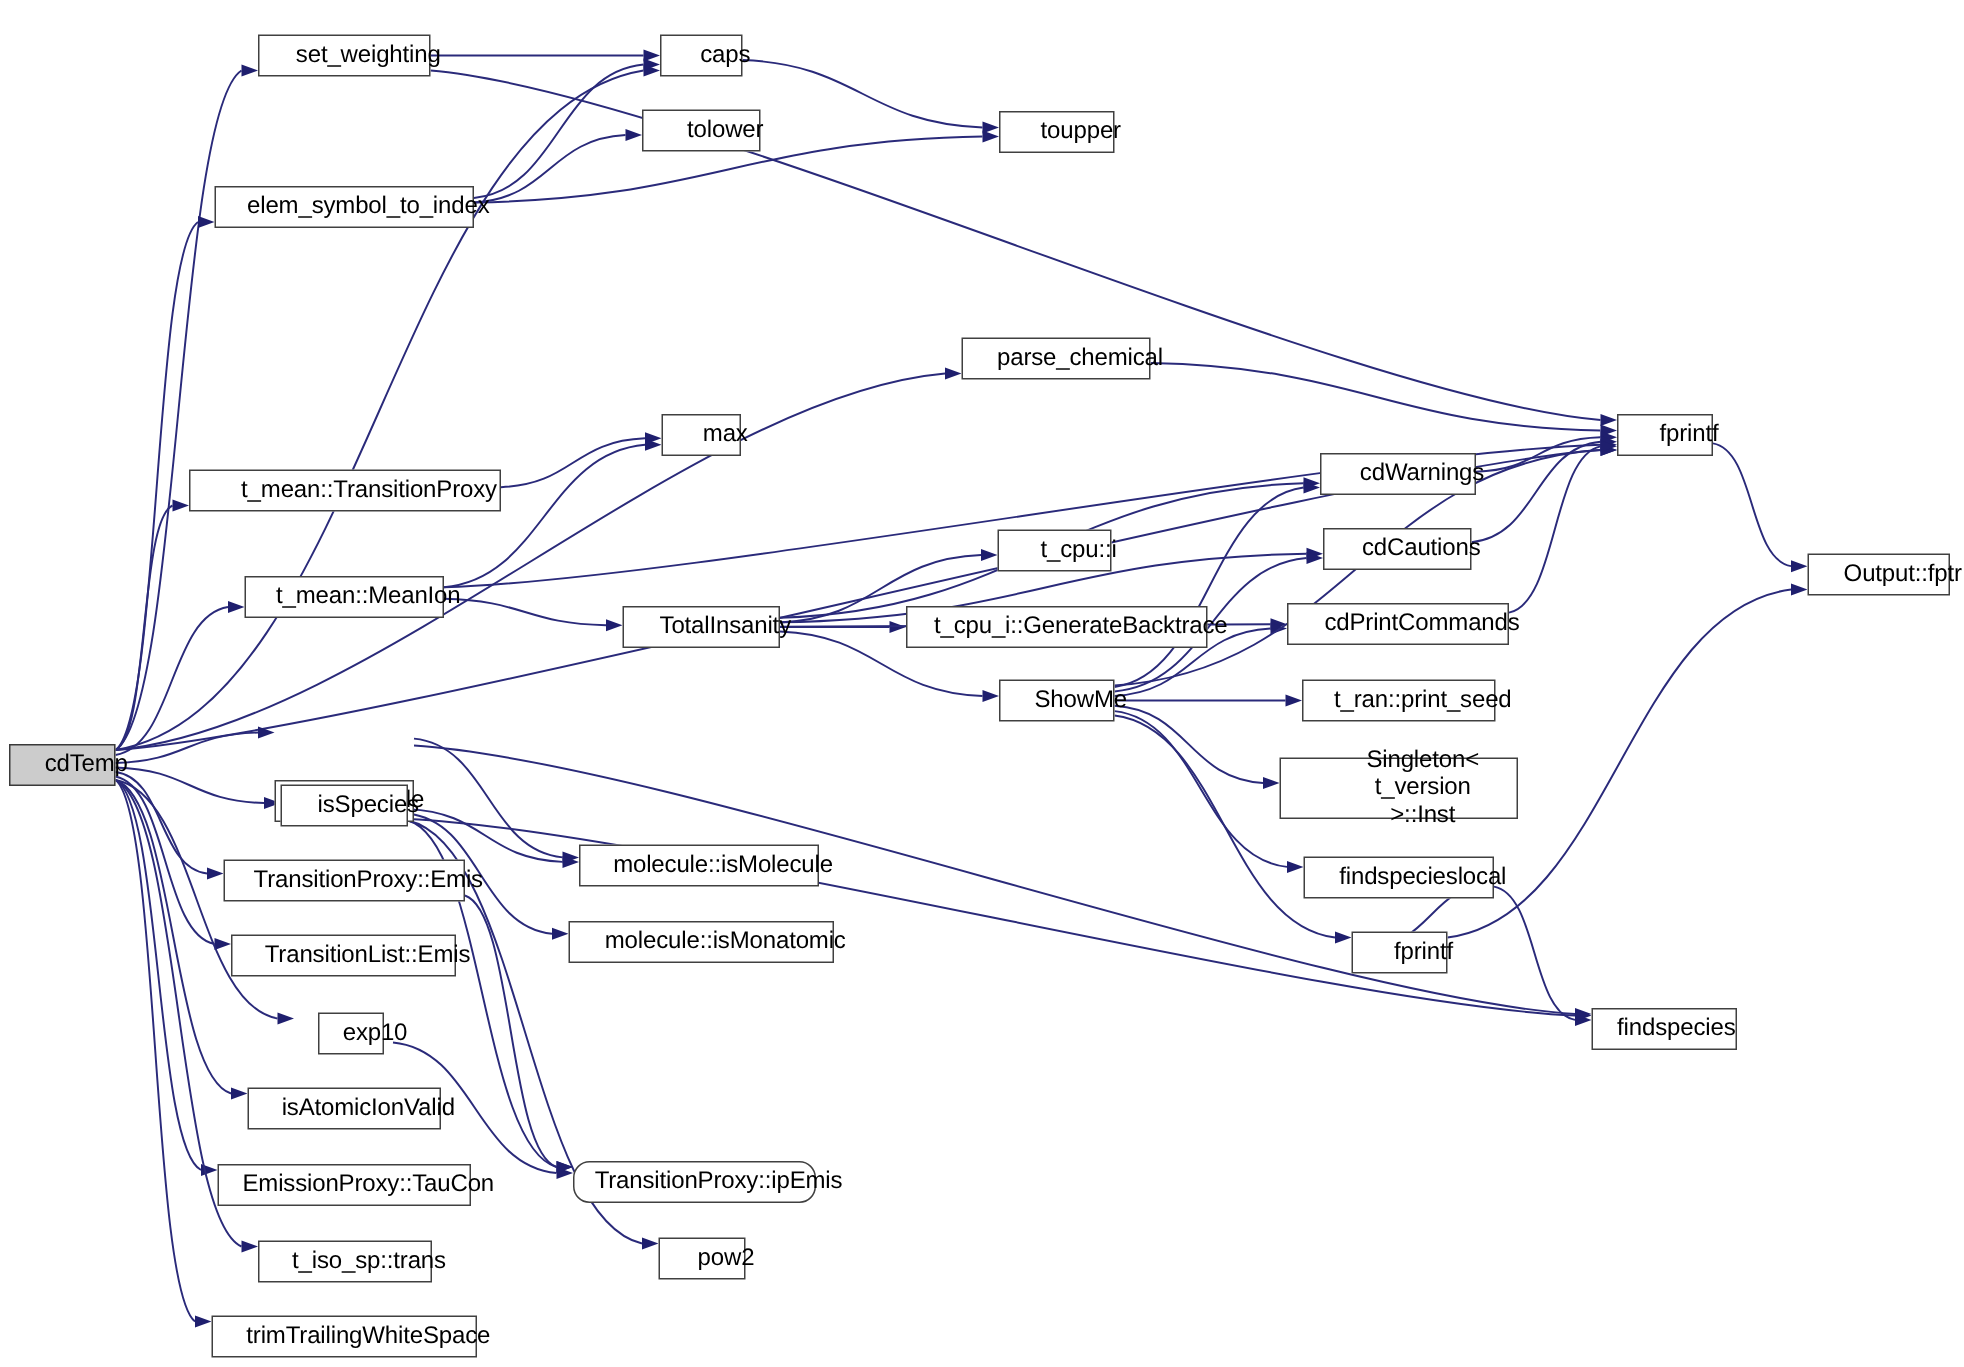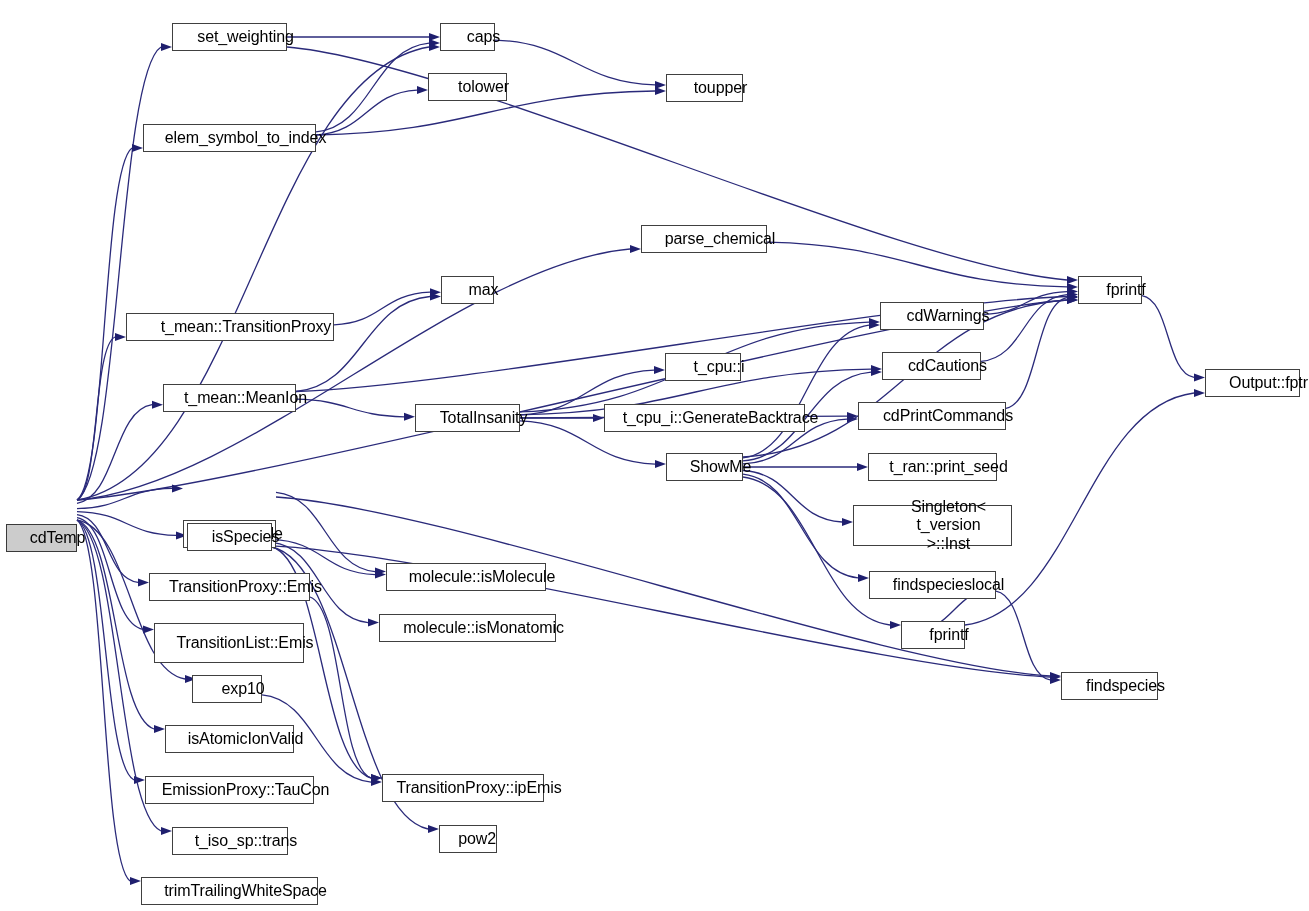--- a/index.html
+++ b/index.html
@@ -172,21 +172,21 @@
       <path class="edge-path" d="M 272 547 C 321.5 560.86, 321.5 764.14, 371 778"></path>
       <polygon class="arrow-head" points="382,778 371,774 371,782"></polygon>
       <path class="edge-path" d="M 272 547 C 347.15 563.92, 352.85 812.08, 428 829"></path>
       <polygon class="arrow-head" points="439,829 428,825 428,833"></polygon>
       <path class="edge-path" d="M 310 597 C 342.4 607.86, 338.6 767.14, 371 778"></path>
       <polygon class="arrow-head" points="382,778 371,774 371,782"></polygon>
       <path class="edge-path" d="M 262 694.94 C 316 700.1672000000001, 317 776.8327999999999, 371 782.06"></path>
       <polygon class="arrow-head" points="382,782.06 371,778.06 371,786.06"></polygon>
     </svg>
   <div id="node-layer">
-      <div class="node root" style="left: 6px; top: 496px; width: 71px; height: 28px; margin-top: 28px;"><span>cdTemp</span></div>
+      <div class="node root" style="left: 6px; top: 496px; width: 71px; height: 28px;"><span>cdTemp</span></div>
       <div class="node" style="left: 172px; top: 23px; width: 115px; height: 28px;"><span>set_weighting</span></div>
       <div class="node" style="left: 440px; top: 23px; width: 55px; height: 28px;"><span>caps</span></div>
       <div class="node" style="left: 428px; top: 73px; width: 79px; height: 28px;"><span>tolower</span></div>
       <div class="node" style="left: 666px; top: 74px; width: 77px; height: 28px;"><span>toupper</span></div>
       <div class="node" style="left: 143px; top: 124px; width: 173px; height: 28px;"><span>elem_symbol_to_index</span></div>
       <div class="node" style="left: 641px; top: 225px; width: 126px; height: 28px;"><span>parse_chemical</span></div>
       <div class="node" style="left: 441px; top: 276px; width: 53px; height: 28px;"><span>max</span></div>
       <div class="node" style="left: 1078px; top: 276px; width: 64px; height: 28px;"><span>fprintf</span></div>
       <div class="node" style="left: 126px; top: 313px; width: 208px; height: 28px;"><span>t_mean::TransitionProxy</span></div>
       <div class="node" style="left: 880px; top: 302px; width: 104px; height: 28px;"><span>cdWarnings</span></div>
@@ -199,25 +199,25 @@
       <div class="node" style="left: 604px; top: 404px; width: 201px; height: 28px;"><span>t_cpu_i::GenerateBacktrace</span></div>
       <div class="node" style="left: 666px; top: 453px; width: 77px; height: 28px;"><span>ShowMe</span></div>
       <div class="node" style="left: 868px; top: 453px; width: 129px; height: 28px;"><span>t_ran::print_seed</span></div>
       <div class="node" style="left: 183px; top: 473px; width: 93px; height: 28px; margin-top: 47px;"><span>isMolecule</span></div>
       <div class="node two-line" style="left: 853px; top: 505px; width: 159px; height: 41px;"><span>Singleton&lt; t_version
 &gt;::Inst</span></div>
       <div class="node" style="left: 187px; top: 523px; width: 85px; height: 28px;"><span>isSpecies</span></div>
       <div class="node" style="left: 149px; top: 573px; width: 161px; height: 28px;"><span>TransitionProxy::Emis</span></div>
       <div class="node" style="left: 386px; top: 563px; width: 160px; height: 28px;"><span>molecule::isMolecule</span></div>
       <div class="node" style="left: 869px; top: 571px; width: 127px; height: 28px;"><span>findspecieslocal</span></div>
-      <div class="node" style="left: 154px; top: 623px; width: 150px; height: 40px;"><span>TransitionList::Emis</span></div>
+      <div class="node" style="left: 154px; top: 623px; width: 150px; height: 28px;"><span>TransitionList::Emis</span></div>
       <div class="node" style="left: 379px; top: 614px; width: 177px; height: 28px;"><span>molecule::isMonatomic</span></div>
       <div class="node" style="left: 901px; top: 621px; width: 64px; height: 28px;"><span>fprintf</span></div>
-      <div class="node" style="left: 192px; top: 675px; width: 70px; height: 28px; text-align: right;"><span>exp10</span></div>
-      <div class="node" style="left: 1061px; top: 672px; width: 97px; height: 28px;"><span>findspecies</span></div>
+      <div class="node" style="left: 212px; top: 675px; width: 44px; height: 28px; text-align: right;"><span>exp10</span></div>
+      <div class="node" style="left: 1061px; top: 672px; width: 97px; height: 28px; justify-content: flex-end;"><span>findspecies</span></div>
       <div class="node" style="left: 165px; top: 725px; width: 129px; height: 28px;"><span>isAtomicIonValid</span></div>
       <div class="node" style="left: 145px; top: 776px; width: 169px; height: 28px;"><span>EmissionProxy::TauCon</span></div>
-      <div class="node" style="left: 382px; top: 774px; width: 162px; height: 28px;"><span>TransitionProxy::ipEmis</span></div>
+      <div class="node" style="left: 382px; top: 774px; width: 162px; height: 28px; border-radius: 11px;"><span>TransitionProxy::ipEmis</span></div>
       <div class="node" style="left: 172px; top: 827px; width: 116px; height: 28px;"><span>t_iso_sp::trans</span></div>
-      <div class="node" style="left: 439px; top: 825px; width: 58px; height: 28px; justify-content: flex-end;"><span>pow2</span></div>
+      <div class="node" style="left: 439px; top: 825px; width: 58px; height: 28px;"><span>pow2</span></div>
       <div class="node" style="left: 141px; top: 877px; width: 177px; height: 28px;"><span>trimTrailingWhiteSpace</span></div>
     </div>
 </div>
 
 </body></html>

